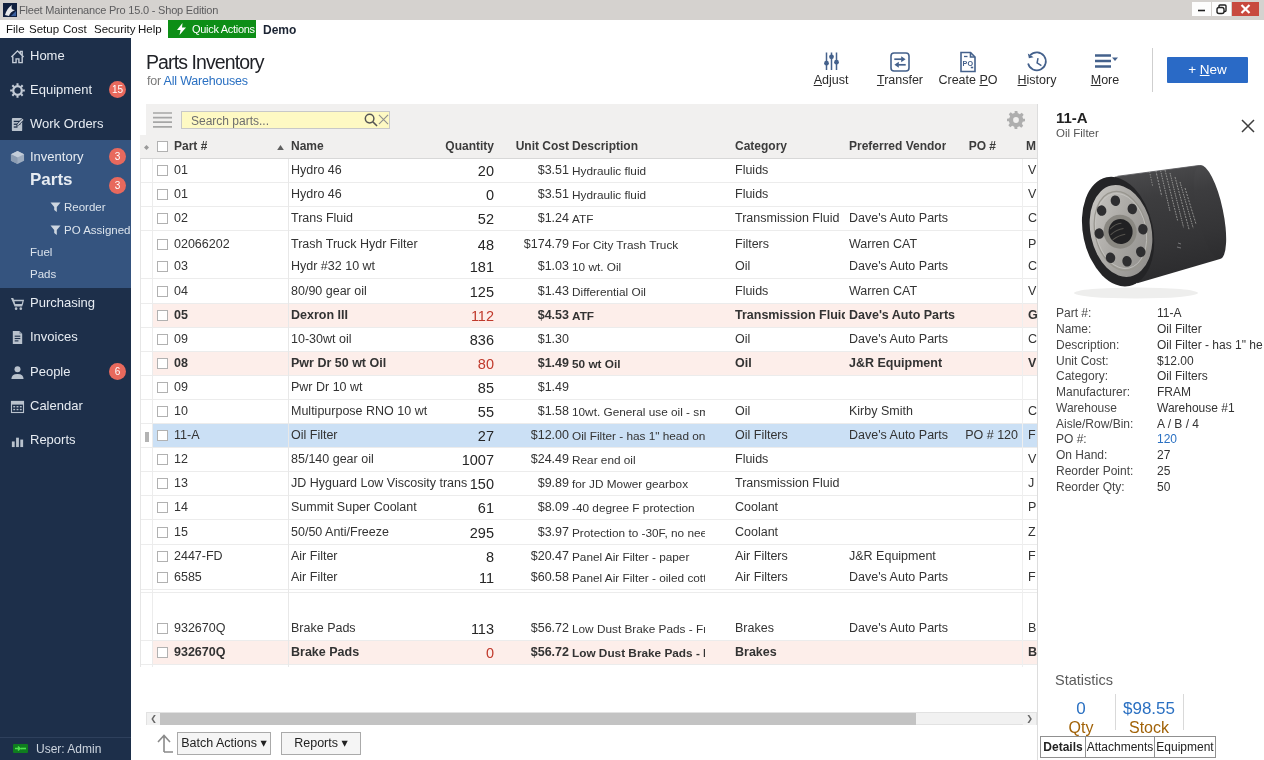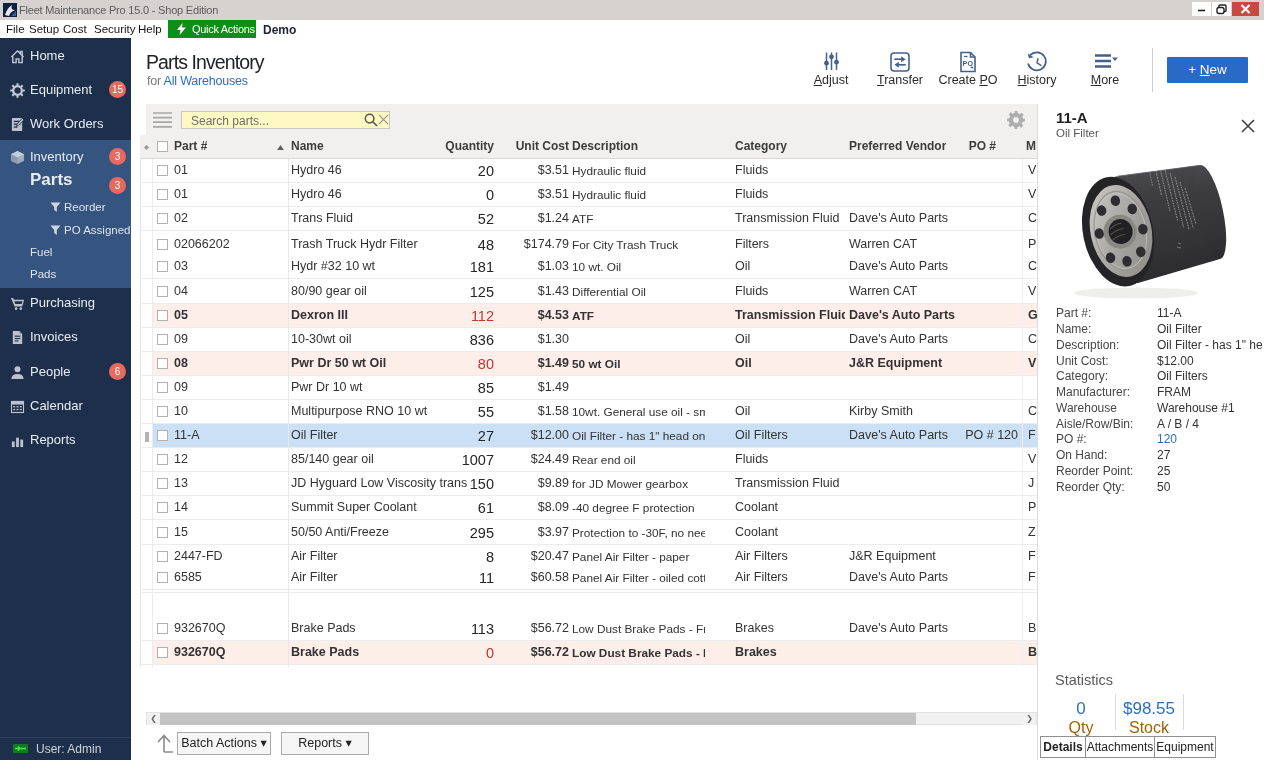--- a/index.html
+++ b/index.html
@@ -554,21 +554,21 @@
   <div id="hscroll">
     <div class="sarrow" style="left:0">❮</div>
     <div id="hthumb"></div>
     <div class="sarrow" style="right:0">❯</div>
   </div>
   <div id="footer">
     <svg class="abs" style="left:25px;top:7px" width="18" height="20" viewBox="0 0 18 20" fill="none" stroke="#8a8a8a" stroke-width="1.6">
       <path d="M8 19 L8 3 M2 9 L8 2.5 L14 9 M8 19 L17 19"></path>
     </svg>
     <div class="fbtn" style="left:46px;width:94px;line-height:21px">Batch Actions ▾</div>
-    <div class="fbtn" style="left:150px;width:88px;line-height:21px">Reports ▾</div>
+    <div class="fbtn" style="left:150px;width:80px;line-height:21px">Reports ▾</div>
     <div id="flisted">21 listed, 1 selected</div>
   </div>
 
   <div id="rpanel">
     <div id="rp-title">11-A</div>
     <div id="rp-sub">Oil Filter</div>
     <svg class="abs" style="left:203px;top:15px" width="14" height="14" viewBox="0 0 14 14" stroke="#3d3d3d" stroke-width="1.5">
         <path d="M1 1 L13 13 M13 1 L1 13"></path>
       </svg>
 

